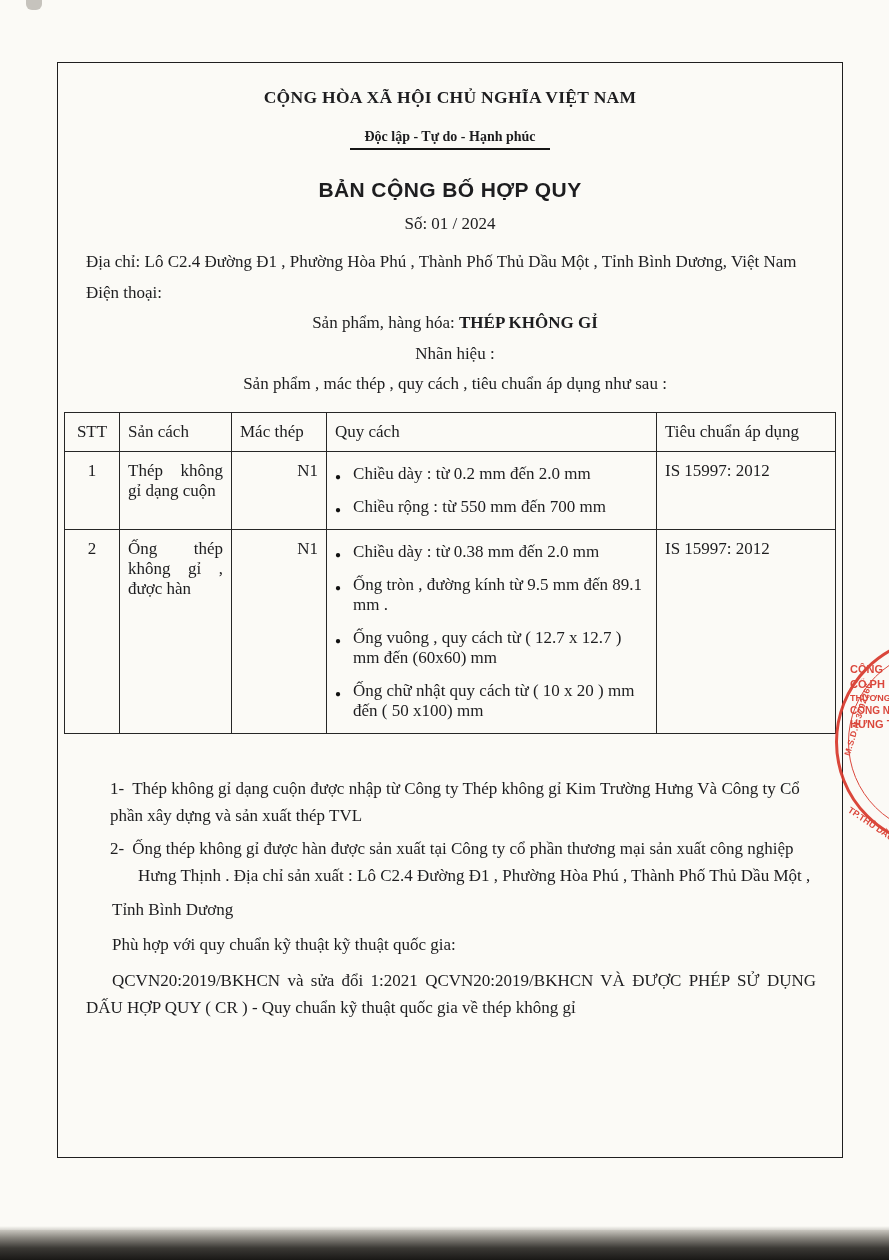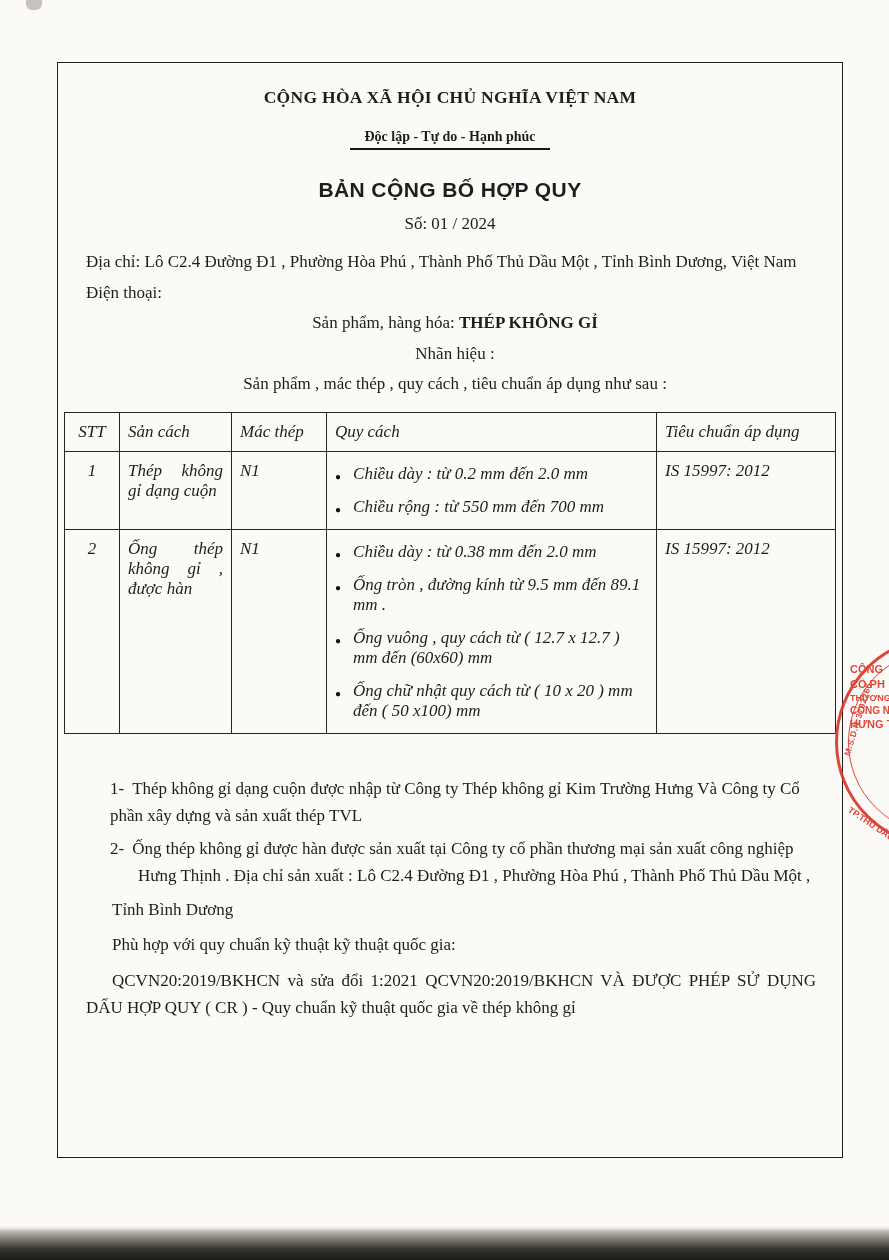--- a/index.html
+++ b/index.html
@@ -28,30 +28,30 @@
   .title{text-align:center;margin-top:28px;font-family:"Liberation Sans",sans-serif;
     font-weight:bold;font-size:21px;letter-spacing:.4px;}
   .doc-number{text-align:center;font-size:17px;margin-top:12px;}
 
   .bodytext{margin-top:14px;font-size:17px;line-height:1.62;padding:0 6px;}
   .bodytext p{margin:0 0 3px 0;}
   .indent1{margin-left:10px !important;text-align:center;}
   .bold{font-weight:bold;}
 
   table.spec{border-collapse:collapse;width:calc(100% + 32px);margin:14px -16px 0 -16px;
-    table-layout:fixed;font-size:17px;font-style:italic;}
+    table-layout:fixed;font-size:17px;}
   table.spec th,table.spec td{border:1.5px solid #262626;vertical-align:top;padding:9px 8px;}
   table.spec th{font-weight:normal;text-align:left;}
   table.spec col.w-stt{width:55px;}
   table.spec col.w-prod{width:112px;}
   table.spec col.w-grade{width:95px;}
   table.spec col.w-spec{width:330px;}
   table.spec th:first-child{text-align:center;}
   td.c-stt{text-align:center;}
-  td.c-grade{text-align:left;}
+  td.c-grade{text-align:right;}
   td.c-prod{text-align:justify;}
   td.c-spec{padding-left:18px;}
   .spec-item{display:flex;gap:12px;margin:3px 0 13px 0;}
   .spec-item:last-child{margin-bottom:3px;}
   .bullet{font-size:10px;line-height:1;margin-top:8px;color:#111;}
   .spec-text{flex:1;}
 
   .notes{margin-top:42px;font-size:17px;line-height:1.58;padding:0 4px 0 30px;}
   .note-item{margin-bottom:7px;}
   .note-hang{padding-left:28px;text-indent:-28px;}

